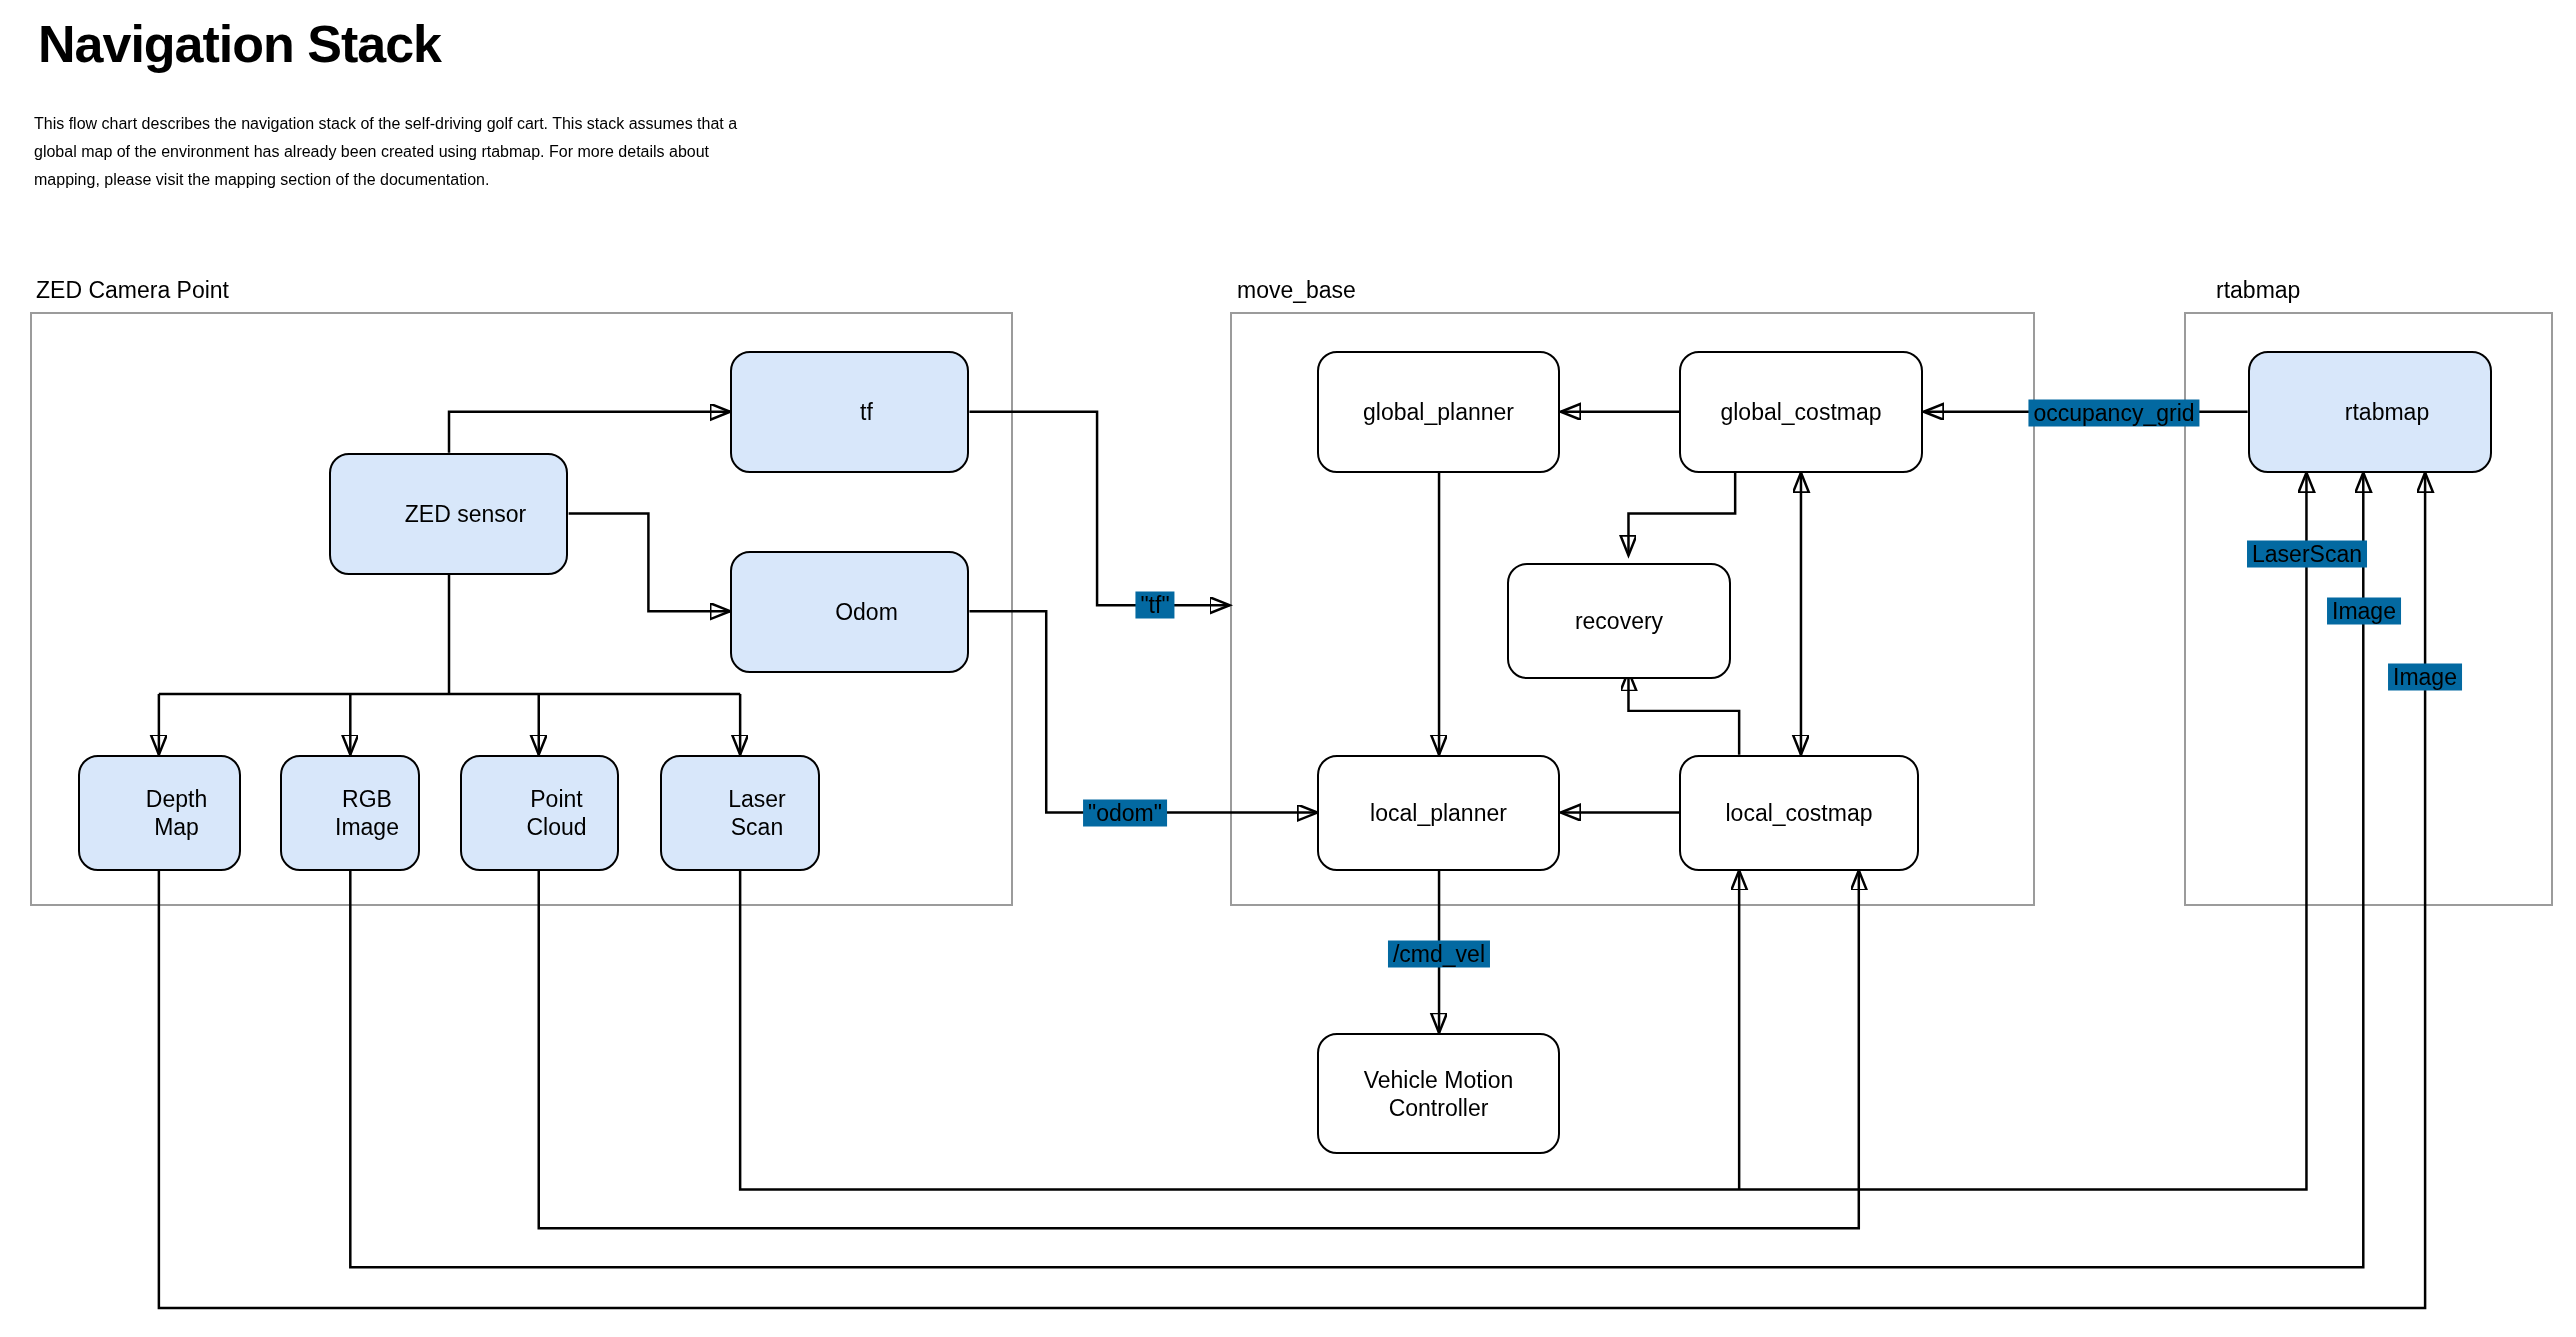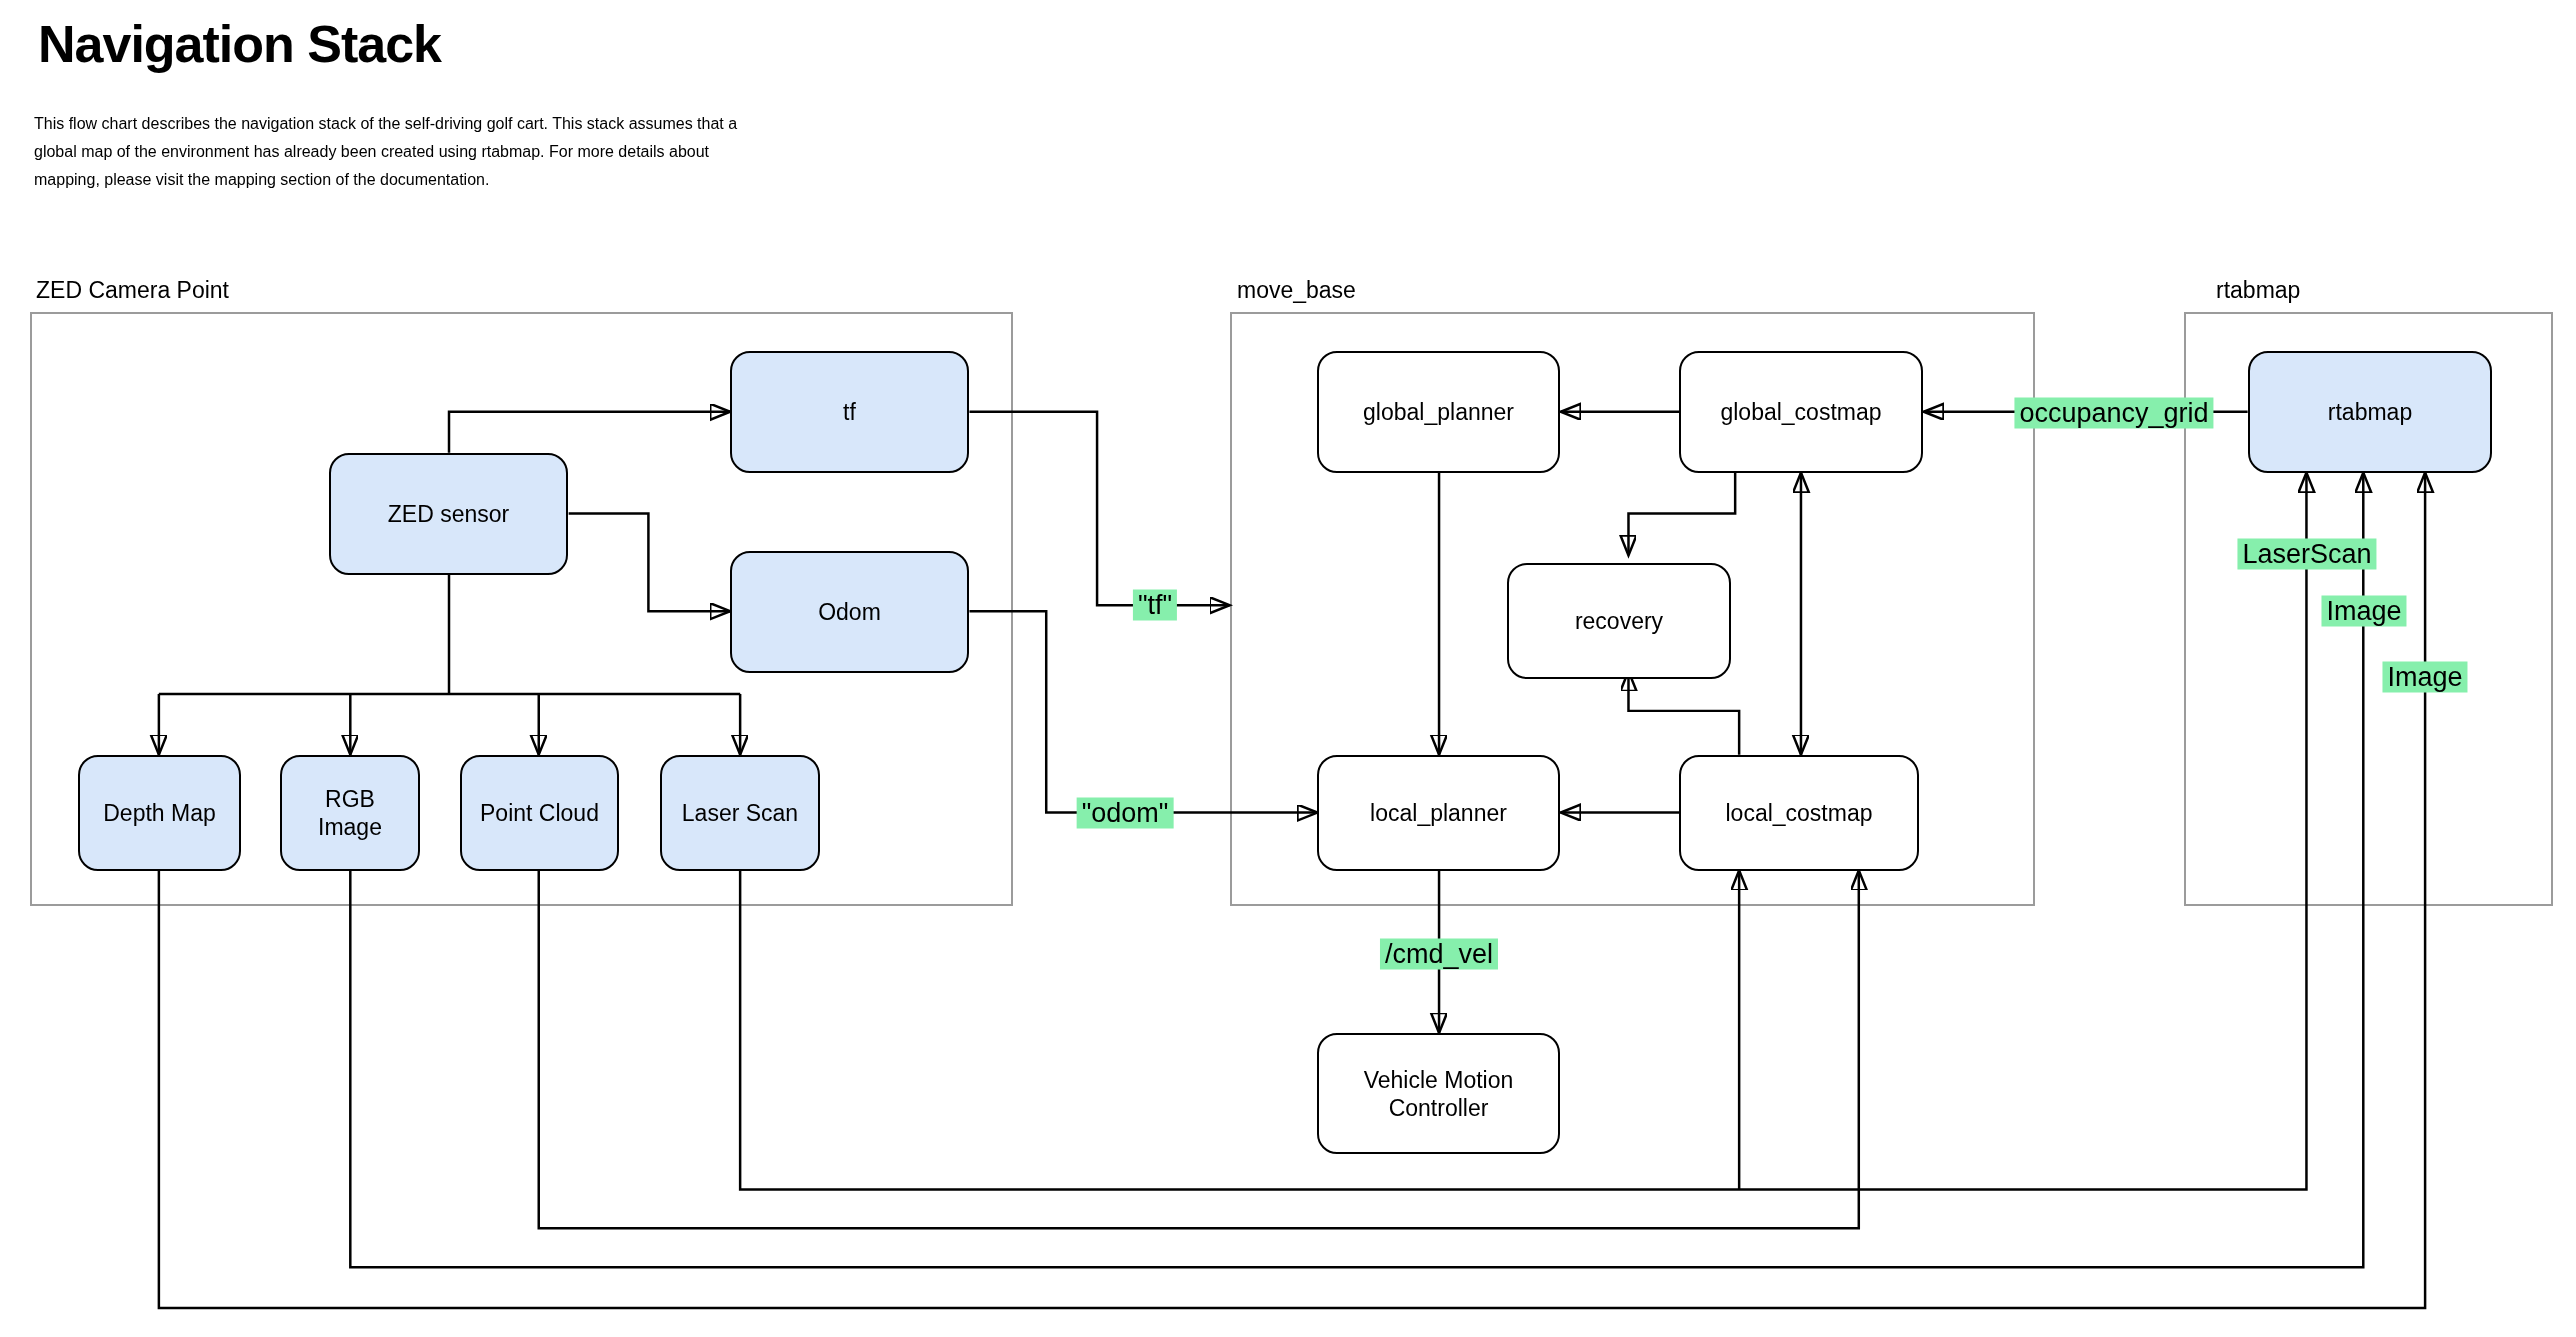--- a/index.html
+++ b/index.html
@@ -52,41 +52,41 @@
     z-index: 2;
   }
   #edge-layer path {
     fill: none;
     stroke: #000000;
     stroke-width: 2.5;
   }
   .edge-label {
     position: absolute;
     transform: translate(-50%, -50%);
-    background: #86efac;
+    background: #0369a1;
     padding: 0 5px;
-    font-size: 27px;
+    font-size: 23px;
     white-space: nowrap;
     z-index: 3;
   }
   .node {
     position: absolute;
     box-sizing: border-box;
     border: 2.5px solid #000000;
     border-radius: 20px;
     display: flex;
     align-items: center;
     justify-content: center;
     text-align: center;
     font-size: 23px;
     line-height: 28px;
     padding: 0 12px;
     z-index: 4;
   }
-  .node.blue  { background: #d8e7fa; }
+  .node.blue  { background: #d8e7fa; padding-left: 46px; }
   .node.white { background: #ffffff; }
 </style>
 </head>
 <body>
 
 <div id="canvas">
 
   <div class="page-title">Navigation Stack</div>
   <div class="page-desc">This flow chart describes the navigation stack of the self-driving golf cart. This stack assumes that a global map of the environment has already been created using rtabmap. For more details about mapping, please visit the mapping section of the documentation.</div>
 

